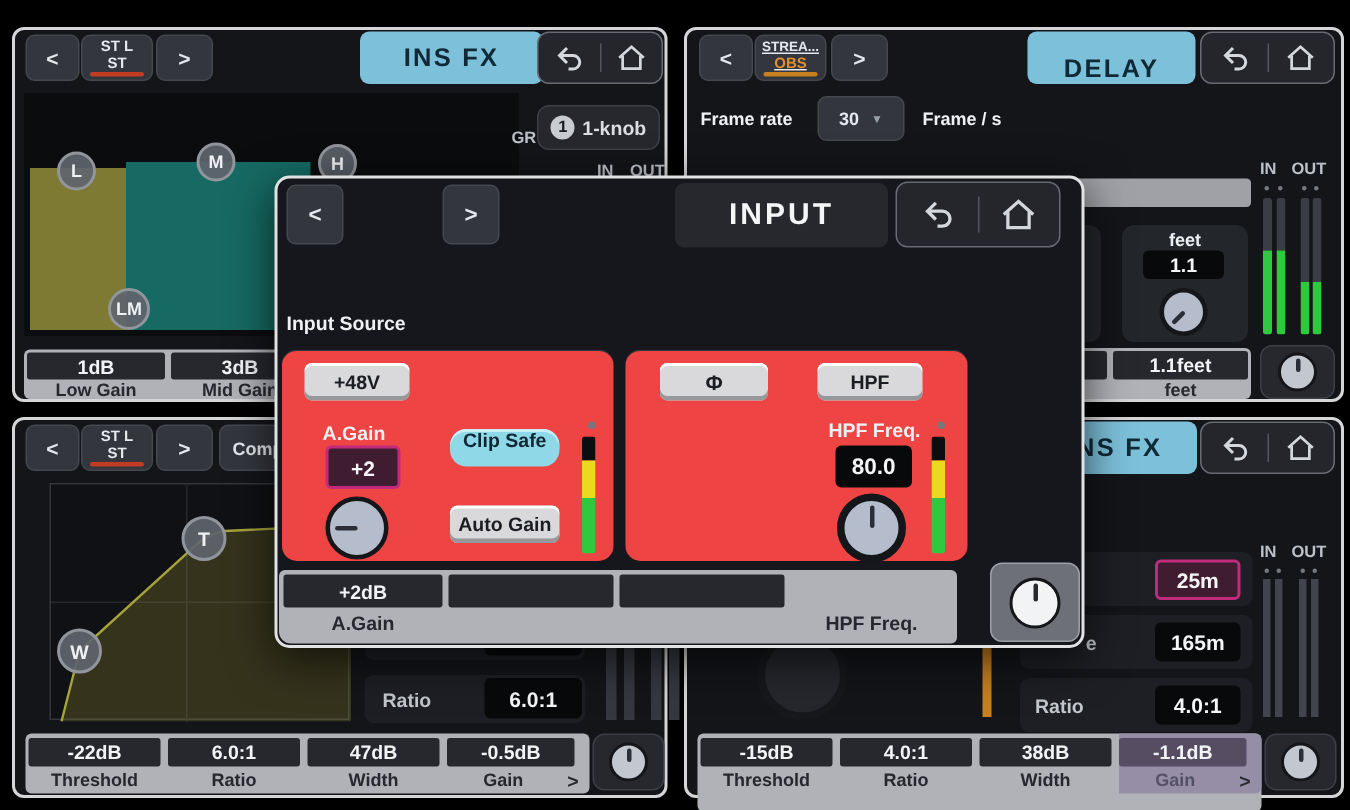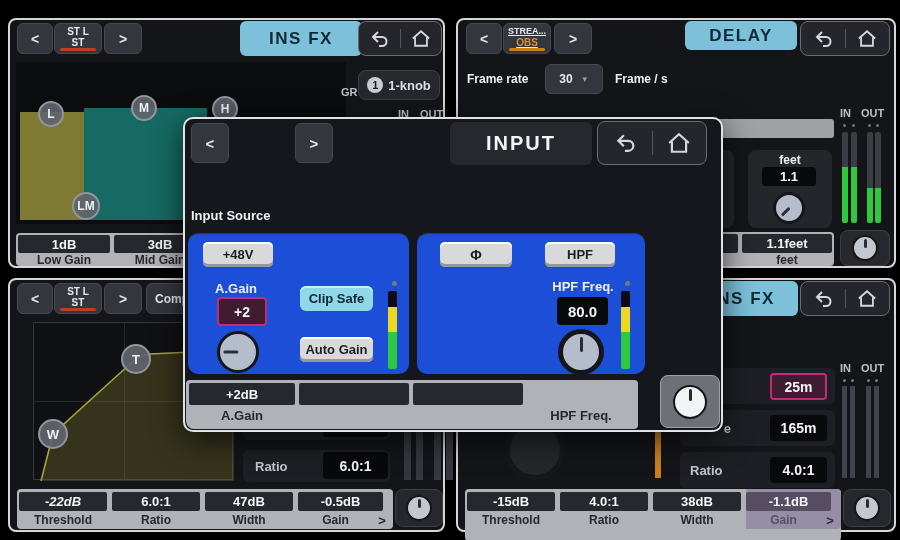--- a/index.html
+++ b/index.html
@@ -29,21 +29,21 @@
         border-radius:2px;transform-origin:50% 100%;}
   .handle{position:absolute;border-radius:50%;background:rgba(96,100,108,.92);border:2px solid #91959c;
           color:#eef0f2;font-weight:bold;display:flex;align-items:center;justify-content:center;}
   .valbox{position:absolute;background:#08090b;color:#f4f5f7;font-weight:bold;
           display:flex;align-items:center;justify-content:center;border-radius:4px;}
   .litebtn{position:absolute;background:#d9d9db;color:#1b1d22;font-weight:bold;border-radius:5px;
            display:flex;align-items:center;justify-content:center;
            box-shadow:inset 0 2px 0 #ffffff, inset 0 -3px 0 #97989b;}
   .lbl{position:absolute;color:#eef0f2;font-weight:bold;}
   .dimlbl{position:absolute;color:#bcc1c8;font-weight:bold;}
-  .card{position:absolute;background:#1d4ed8;border-radius:10px;border-top:1px solid #32353c;}
+  .card{position:absolute;background:#ef4444;border-radius:10px;border-top:1px solid #32353c;}
   .mseg{width:100%;}
   .meter{position:absolute;display:flex;flex-direction:column;border-radius:2px;overflow:hidden;}
   .dot{position:absolute;border-radius:50%;background:#74787f;}
   .row{position:absolute;background:#1d1f24;border-radius:6px;}
   .rowlbl{position:absolute;color:#c3c7cc;font-weight:bold;font-size:13px;}
   svg{display:block;}
 </style>
 </head>
 <body>
 
@@ -118,21 +118,21 @@
         <span>&lt;</span>
       </div>
     <div class="hbtn chanbtn" style="left:45px;top:3px;width:48px;height:31px;text-decoration:underline;">
       <span style="font-size:9px;">STREA...</span>
       <span style="color:#e09030;">OBS</span>
       <span class="uline" style="background:#c8801f;"></span>
     </div>
     <div class="hbtn" style="left:96px;top:3px;width:38px;height:31px;">
         <span>&gt;</span>
       </div>
-    <div class="badge" style="left:227px;top:1px;width:112px;height:29px;">
+    <div class="badge" style="left:227px;top:1px;width:112px;height:35px;align-items:flex-end;">
         <span>DELAY</span>
       </div>
     <div class="navgrp" style="left:342px;top:1px;width:90px;height:35px;">
       <div class="navicon">
         <svg width="20" height="18" viewBox="0 0 20 18">
             <path d="M9 2 L4 7 L9 12" fill="none" stroke="#d4d7dc" stroke-width="2"></path>
             <path d="M4 7 h9 a4.5 4.5 0 0 1 0 9 h-3" fill="none" stroke="#d4d7dc" stroke-width="2"></path>
           </svg>
       </div>
       <div class="navdiv"></div>
@@ -236,21 +236,21 @@
       <div class="rowlbl" style="left:12px;top:9px;">Ratio</div>
       <div class="valbox" style="left:80px;top:2px;width:65px;height:27px;font-size:14px;">6.0:1</div>
     </div>
 
     <div class="abs" style="left:394px;top:152px;width:7px;height:48px;background:#35383f;"></div>
     <div class="abs" style="left:406px;top:152px;width:7px;height:48px;background:#35383f;"></div>
     <div class="abs" style="left:424px;top:152px;width:7px;height:48px;background:#35383f;"></div>
     <div class="abs" style="left:436px;top:152px;width:7px;height:48px;background:#35383f;"></div>
 
     <div class="strip" style="left:7px;top:209px;width:376px;height:40px;">
-      <div class="cellv" style="left:2px;top:3px;width:88px;height:19px;font-style:italic;">-22dB</div>
+      <div class="cellv" style="left:2px;top:3px;width:88px;height:19px;">-22dB</div>
       <div class="celll" style="left:2px;top:24px;width:88px;height:14px;">Threshold</div>
       <div class="cellv" style="left:95px;top:3px;width:88px;height:19px;">6.0:1</div>
       <div class="celll" style="left:95px;top:24px;width:88px;height:14px;">Ratio</div>
       <div class="cellv" style="left:188px;top:3px;width:88px;height:19px;">47dB</div>
       <div class="celll" style="left:188px;top:24px;width:88px;height:14px;">Width</div>
       <div class="cellv" style="left:281px;top:3px;width:85px;height:19px;">-0.5dB</div>
       <div class="celll" style="left:281px;top:24px;width:75px;height:14px;">Gain</div>
       <div class="celll" style="left:358px;top:24px;width:14px;height:14px;font-size:13px;">&gt;</div>
     </div>
     <div class="knobbtn" style="left:385px;top:209px;width:48px;height:38px;">
@@ -356,21 +356,21 @@
 
     <div class="card" style="left:3px;top:114px;width:221px;height:141px;">
       <div class="litebtn" style="left:15px;top:8px;width:70px;height:25px;font-size:13px;">
           <span>+48V</span>
         </div>
       <div class="lbl" style="left:16px;top:47px;width:64px;text-align:center;font-size:13px;">A.Gain</div>
       <div class="valbox" style="left:29px;top:63px;width:50px;height:29px;font-size:14px;background:#3f1c30;border:2px solid #c12b7c;">+2</div>
       <div class="knob" style="position:absolute;left:29px;top:97px;width:42px;height:42px;">
         <span class="kind" style="transform:rotate(-90deg);"></span>
       </div>
-      <div class="abs" style="left:112px;top:52px;width:73px;height:25px;background:#8ed8e8;border-radius:6px;display:flex;align-items:center;justify-content:center;color:#0e2733;font-weight:bold;font-size:13px;box-shadow:inset 0 2px 0 #c9eef6;">
+      <div class="abs" style="left:112px;top:52px;width:73px;height:25px;background:#8ed8e8;border-radius:11px;display:flex;justify-content:center;color:#0e2733;font-weight:bold;font-size:13px;box-shadow:inset 0 2px 0 #c9eef6;">
           <span>Clip Safe</span>
         </div>
       <div class="litebtn" style="left:112px;top:103px;width:73px;height:25px;font-size:13px;">
           <span>Auto Gain</span>
         </div>
       <div class="dot" style="left:204px;top:47px;width:5px;height:5px;"></div>
       <div class="meter" style="left:200px;top:57px;width:9px;height:78px;">
         <div class="mseg" style="height:16px;background:#0c0d10;"></div>
         <div class="mseg" style="height:25px;background:#ecd91f;"></div>
         <div class="mseg" style="height:37px;background:#2ec93e;"></div>

